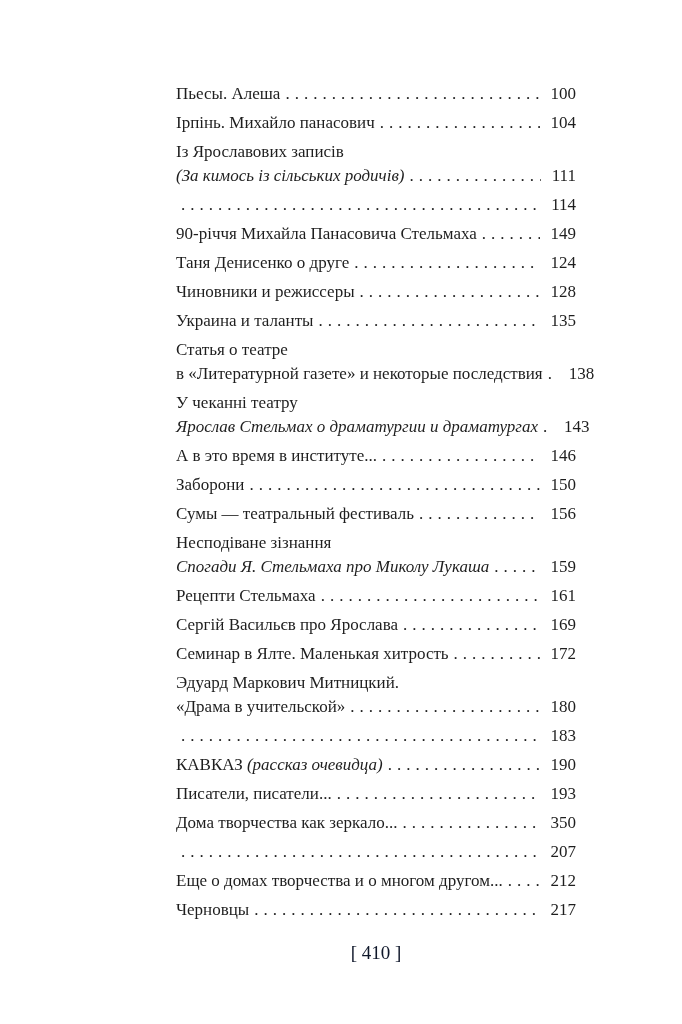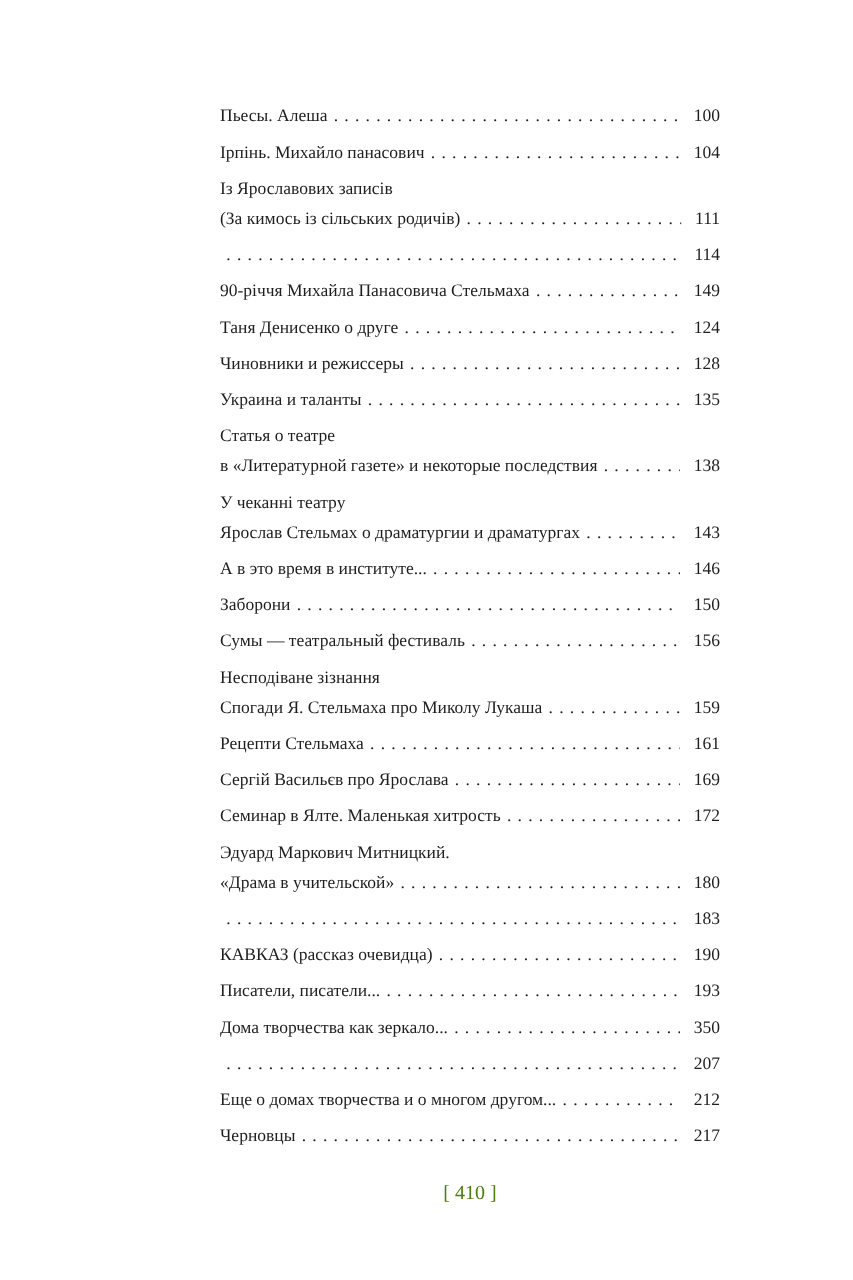--- a/index.html
+++ b/index.html
@@ -14,52 +14,52 @@
   .page {
     position: relative;
     width: 682px;
     height: 1024px;
     padding: 82px 106px 0 176px;
     background: #ffffff;
   }
   .toc-list { width: 400px; }
   .entry { margin-bottom: 5px; }
   .line {
-    font-size: 14px;
+    font-size: 17px;
     line-height: 24px;
     white-space: nowrap;
   }
   .lastline {
     display: flex;
     align-items: baseline;
     width: 100%;
   }
   .txt { white-space: pre; }
-  .it { }
+  .it { font-style: italic; }
   .dots {
     flex: 1 1 auto;
     overflow: hidden;
     white-space: nowrap;
     letter-spacing: 5px;
     margin-left: 5px;
     min-width: 10px;
     color: #1e1e1e;
   }
   .pg {
     flex: 0 0 auto;
     margin-left: 11px;
   }
   .footer {
     position: absolute;
     left: 176px;
     width: 400px;
     bottom: 60px;
     text-align: center;
-    font-size: 16px;
-    color: #4d7c0f;
+    font-size: 19px;
+    color: #0f172a;
   }
 </style>
 </head>
 <body>
 
 <div class="page">
   <div class="toc-list">
       <div class="entry">
         <div class="line lastline">
           <span class="txt">Пьесы. Алеша</span>

